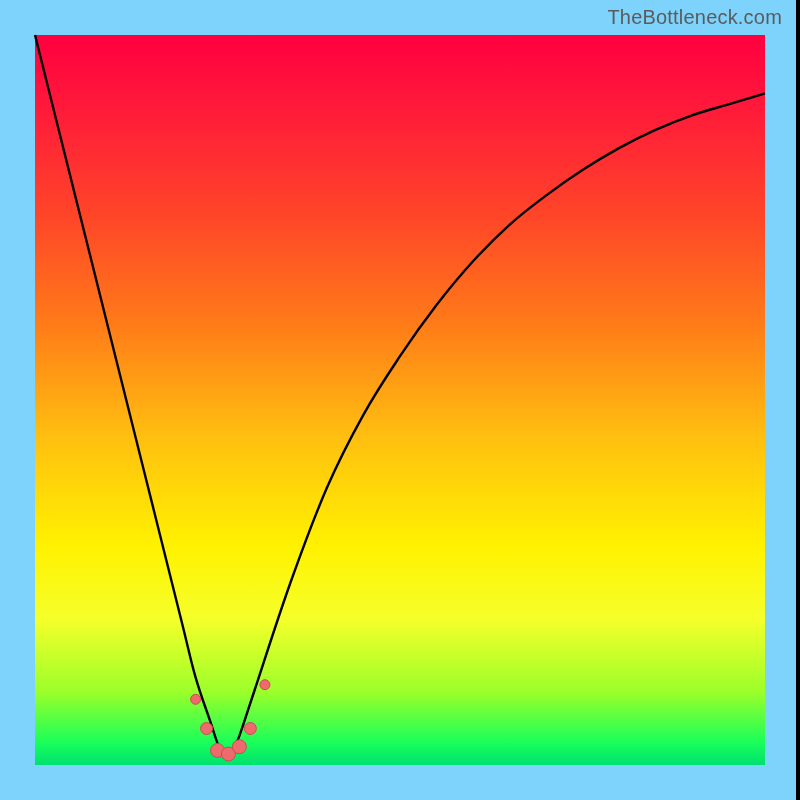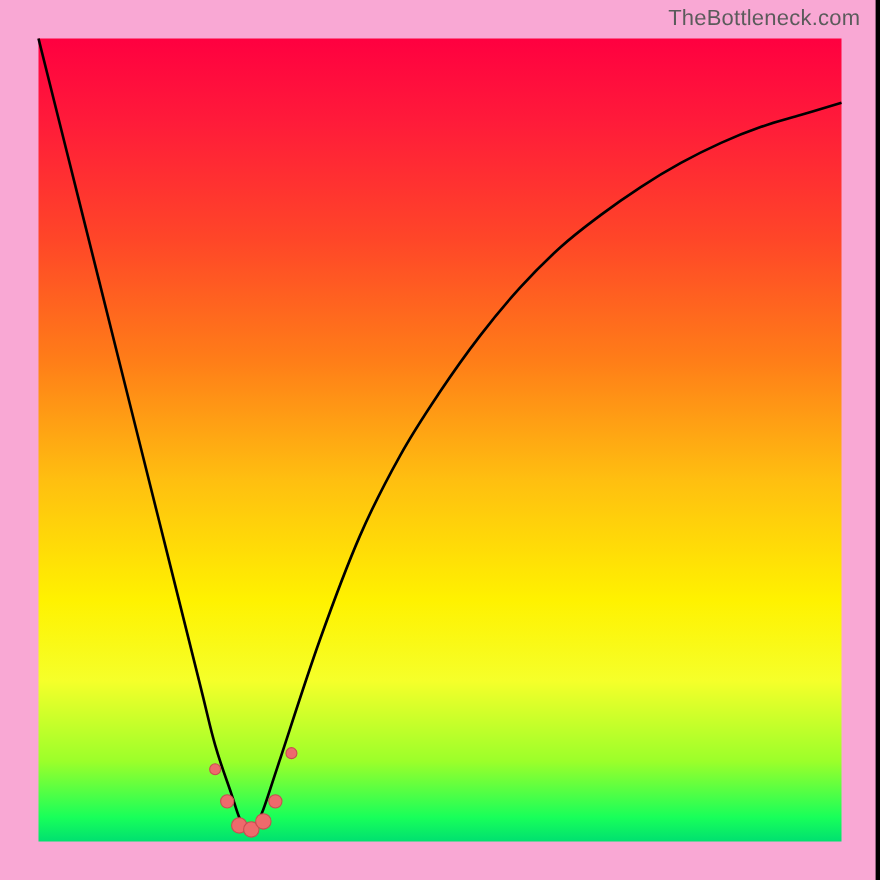--- a/index.html
+++ b/index.html
@@ -8,21 +8,21 @@
     width: 800px;
     height: 800px;
     background: #000;
     overflow: hidden;
     font-family: Arial, Helvetica, sans-serif;
   }
   .frame {
     position: relative;
     width: 796px;
     height: 800px;
-    background: #f9a8d4;
+    background: #7dd3fc;
   }
   .plot-area {
     position: absolute;
     left: 35px;
     top: 35px;
     width: 730px;
     height: 730px;
     
     background: linear-gradient(
       to bottom,

